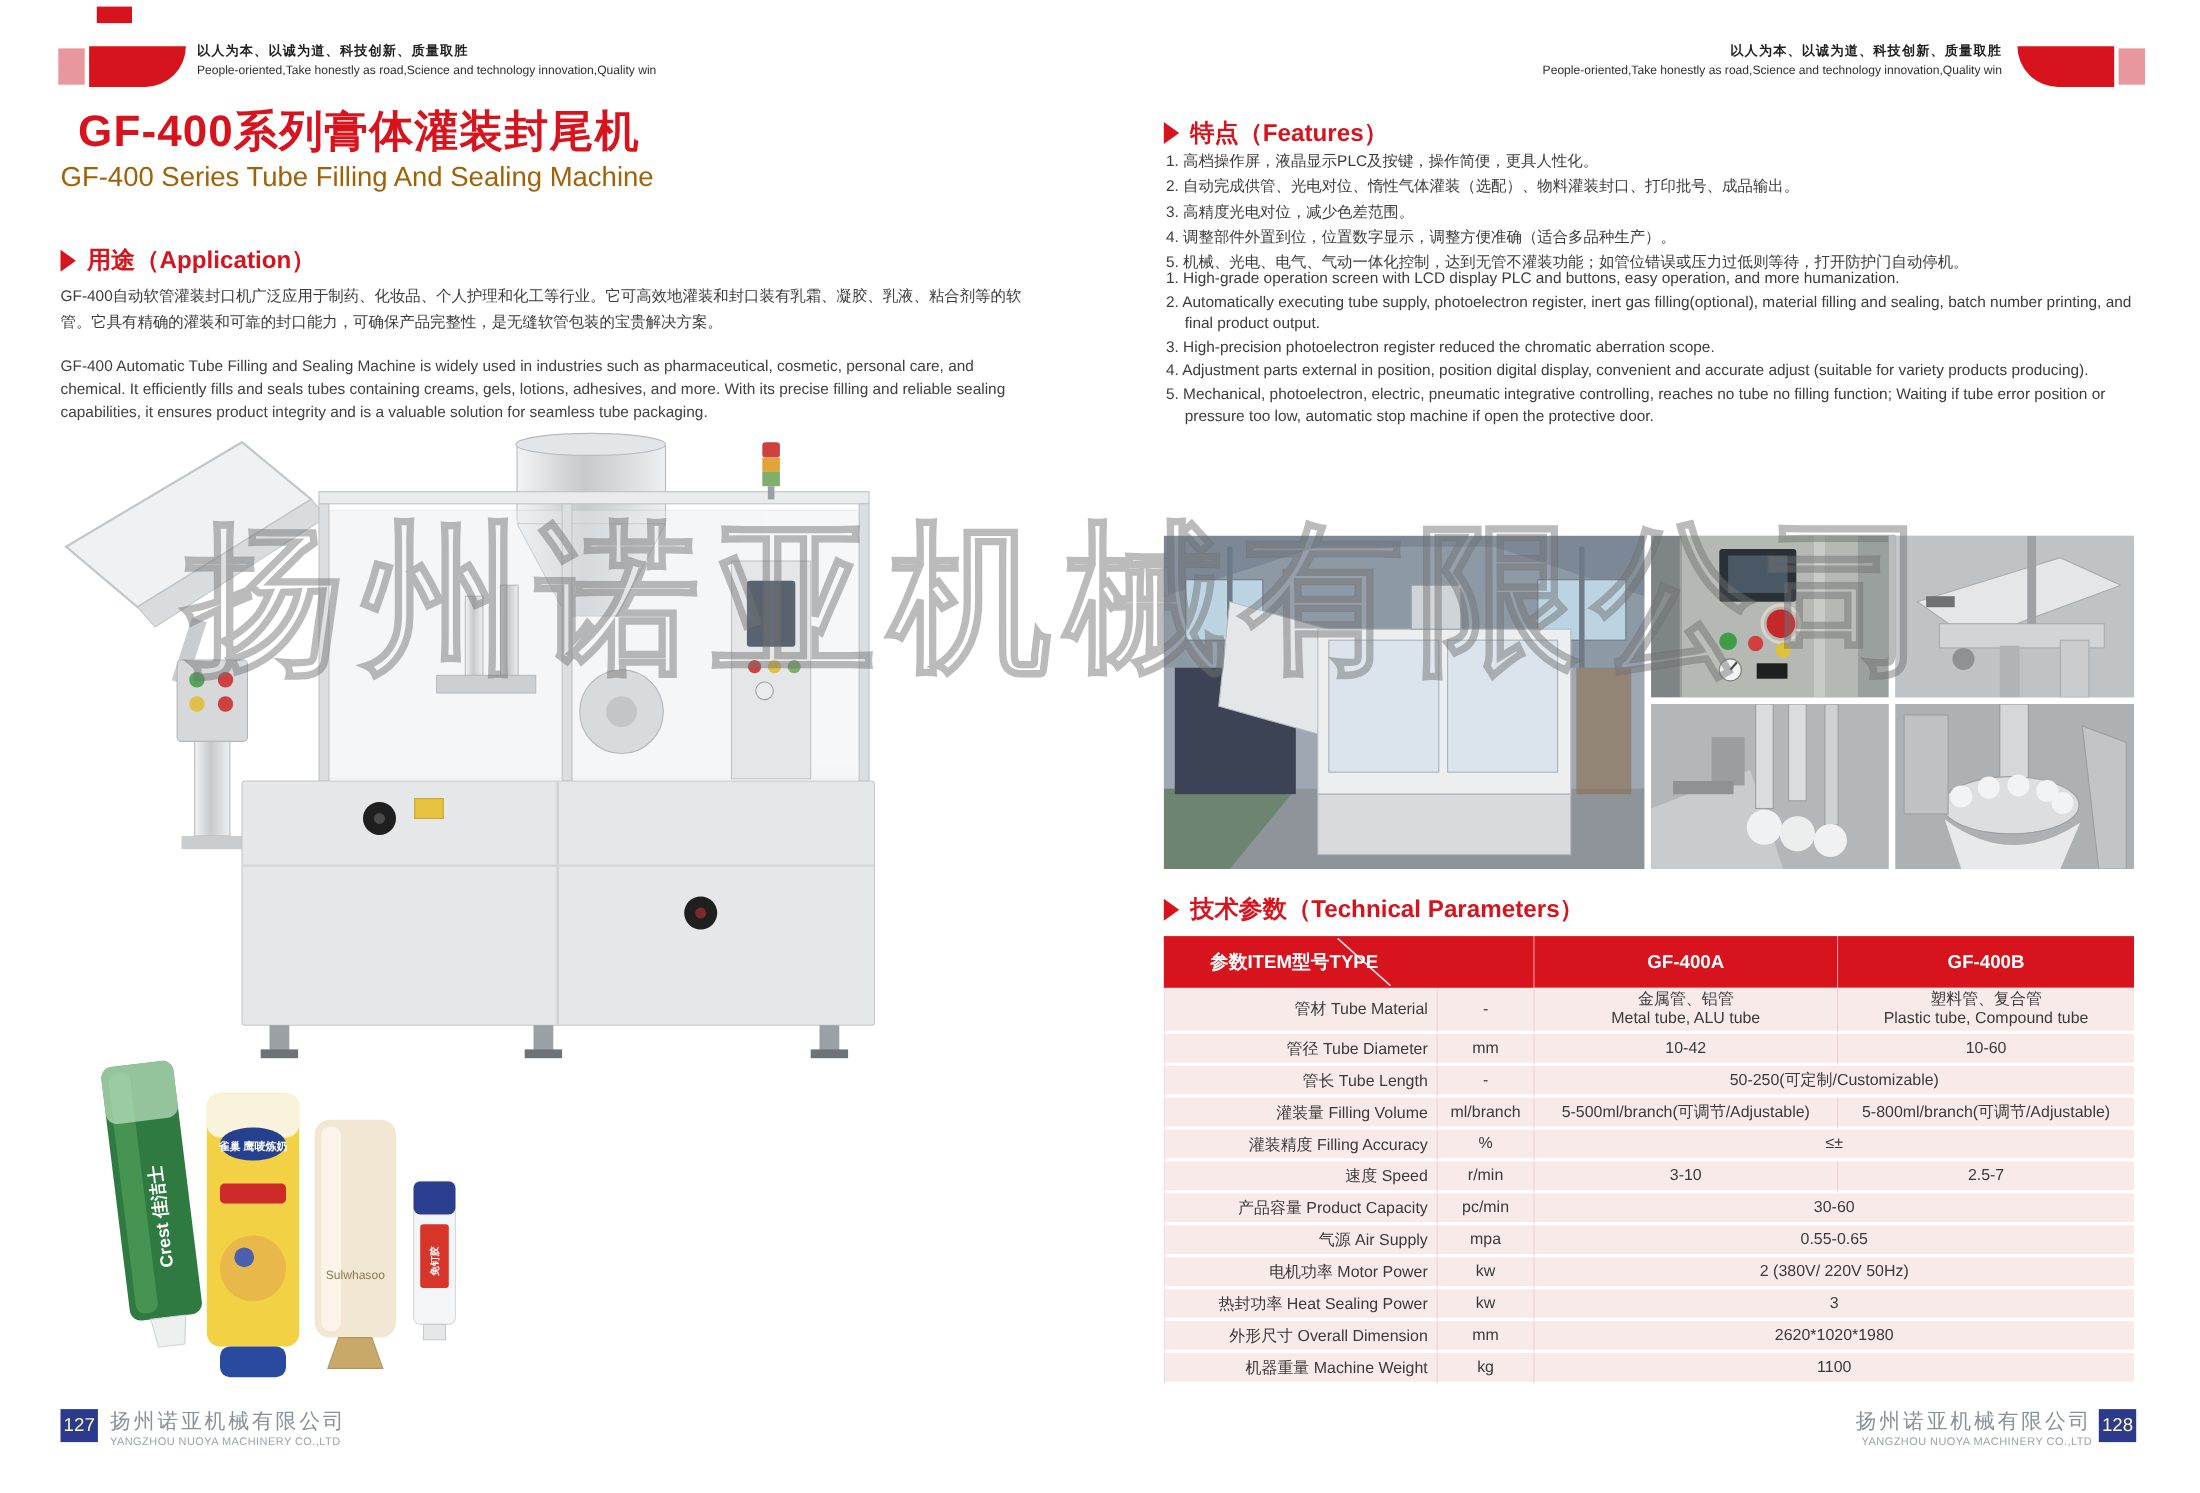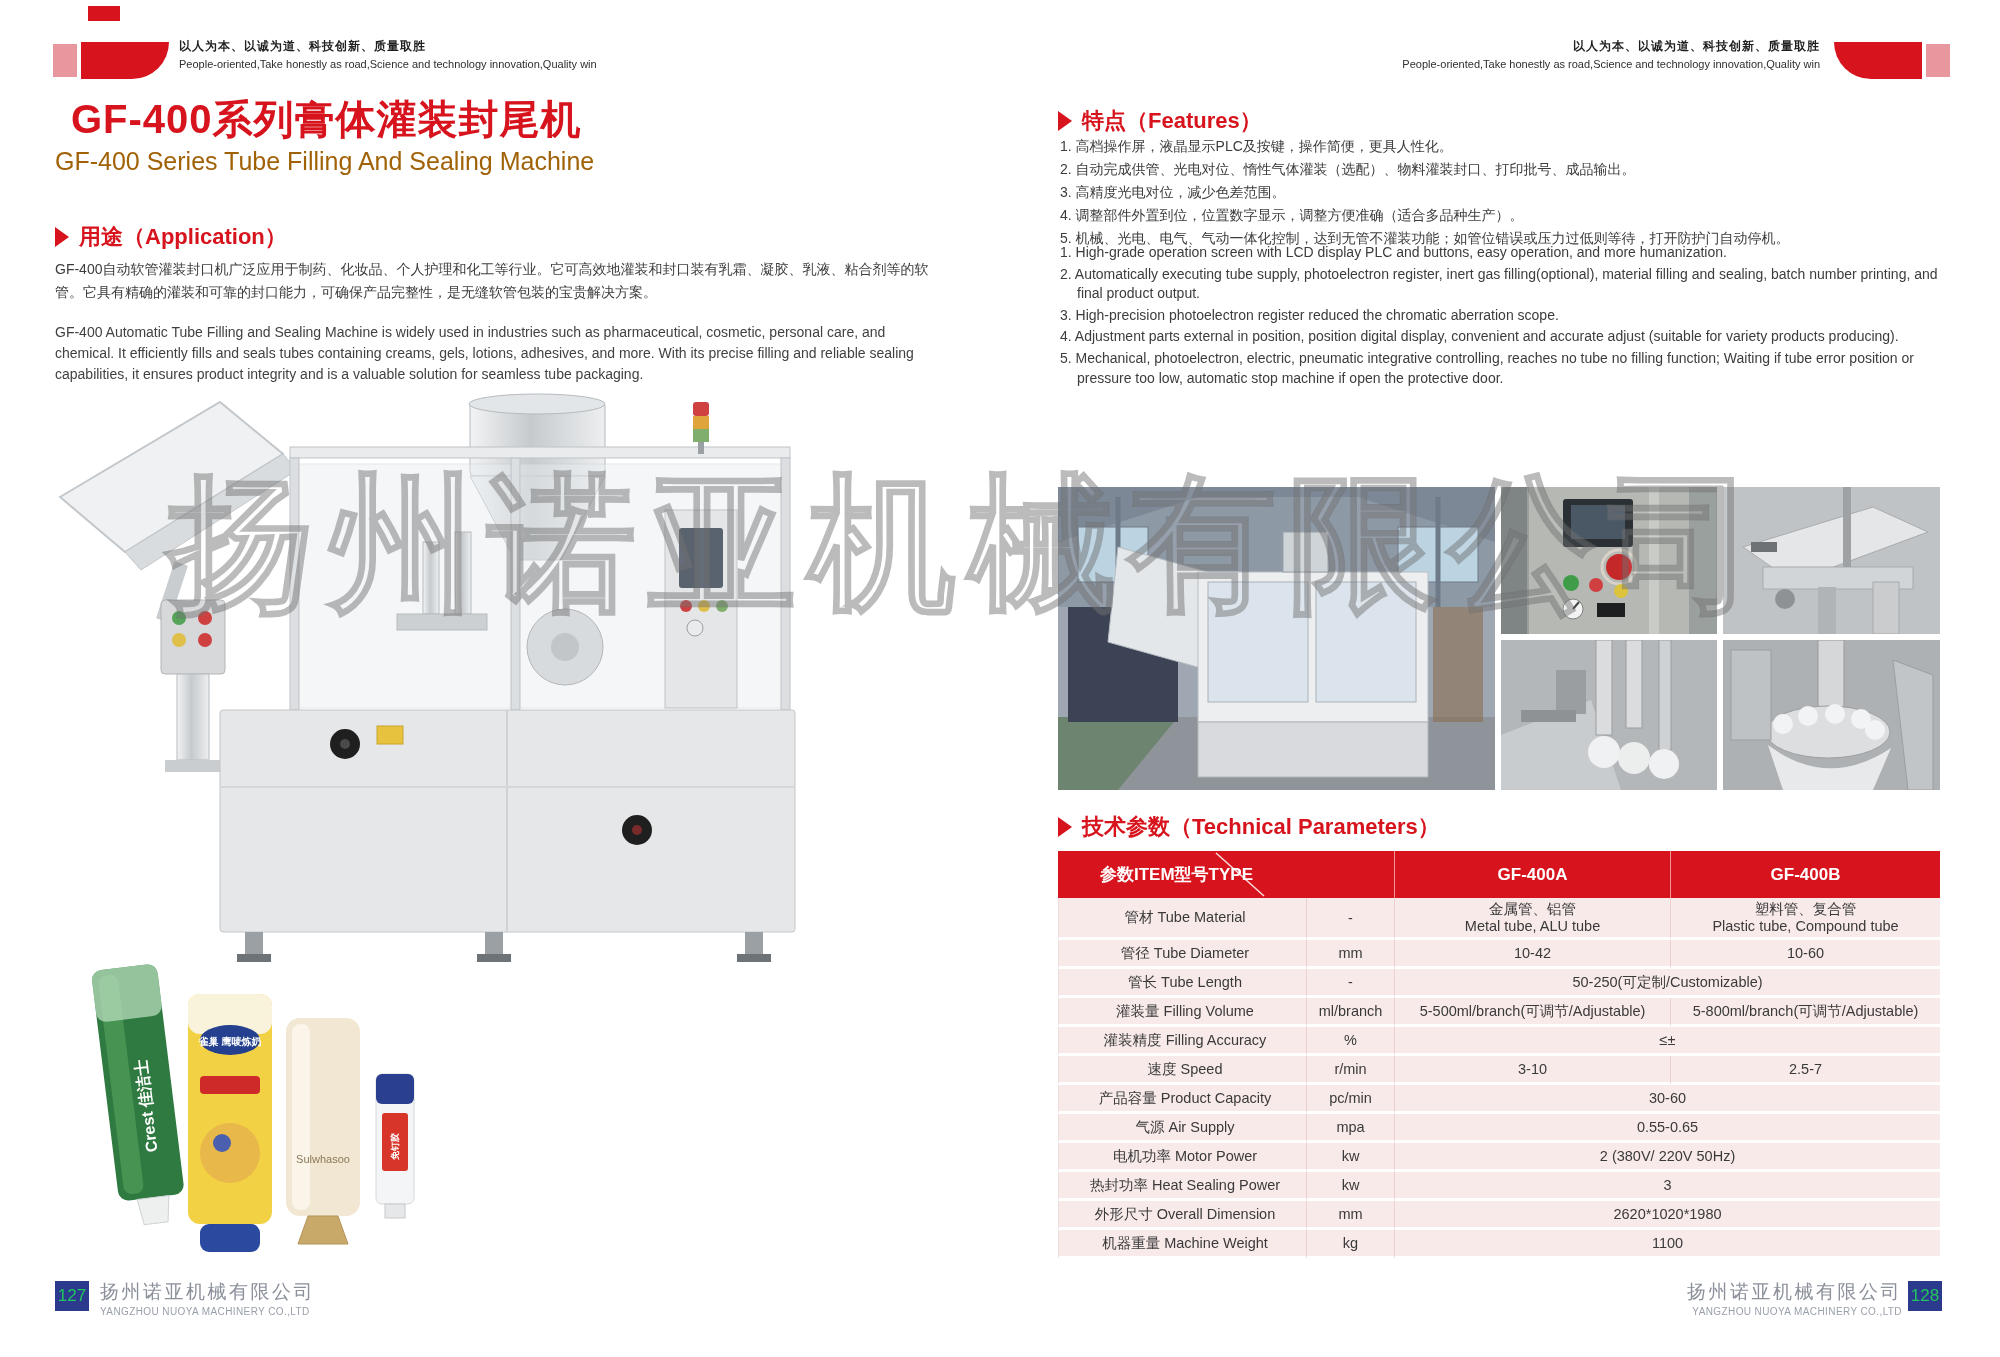--- a/index.html
+++ b/index.html
@@ -60,26 +60,26 @@
 
   
   #tech-table{position:absolute;left:1058px;top:851px;width:882px;border-collapse:separate;border-spacing:0;table-layout:fixed;}
   #tech-table th{height:47px;background:#d7141d;color:#ffffff;font-size:17px;font-weight:bold;padding:0;}
   .th-combo{position:relative;}
   .th-combo .th-flex{display:flex;justify-content:flex-start;align-items:center;height:100%;padding:0 28px 0 42px;}
   .th-combo svg{position:absolute;left:0;top:0;}
   .th-model{border-left:1px solid rgba(255,255,255,0.55);}
   #tech-table td{background:#f9eaea;border-bottom:3px solid #ffffff;border-left:1px solid #eccfcf;
     font-size:14.5px;color:#3a3a3a;padding:3px 8px;height:20px;vertical-align:middle;}
-  #tech-table td.row-label{text-align:center;padding-left:13px;border-left:1px solid #f1dcdc;}
+  #tech-table td.row-label{text-align:right;padding-left:13px;border-left:1px solid #f1dcdc;}
   #tech-table td.row-unit,#tech-table td.row-value{text-align:center;}
   #tech-table td.row-value{white-space:pre-line;line-height:1.15;}
 
   
-  .pagebox{position:absolute;width:34px;height:30px;background:#2b3a8c;color:#22c55e;font-size:17px;
+  .pagebox{position:absolute;width:34px;height:30px;background:#2b3a8c;color:#fef9c3;font-size:17px;
     display:flex;align-items:center;justify-content:center;top:1281px;}
   #pagebox-l{left:55px;}
   #pagebox-r{left:1908px;}
   .company{position:absolute;top:1279px;}
   #company-l{left:100px;}
   #company-r{right:98px;text-align:right;}
   .company-cn{font-size:19px;color:#8b909b;letter-spacing:2.5px;}
   .company-en{font-size:10px;color:#9aa0ab;margin-top:1px;letter-spacing:0.4px;}
 </style>
 </head>

